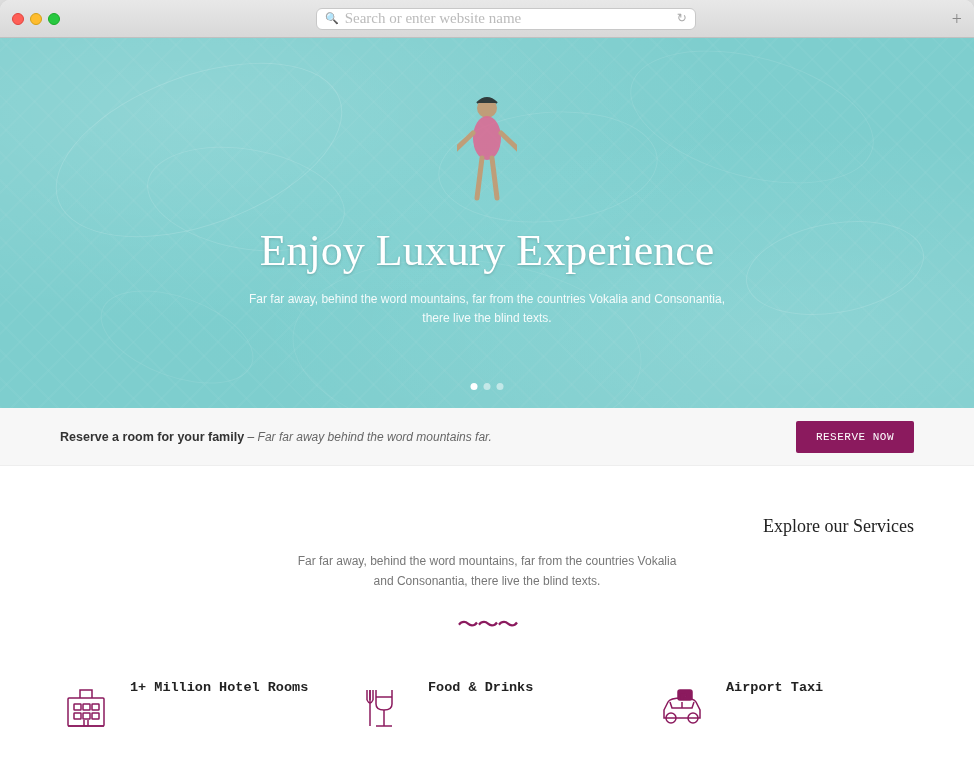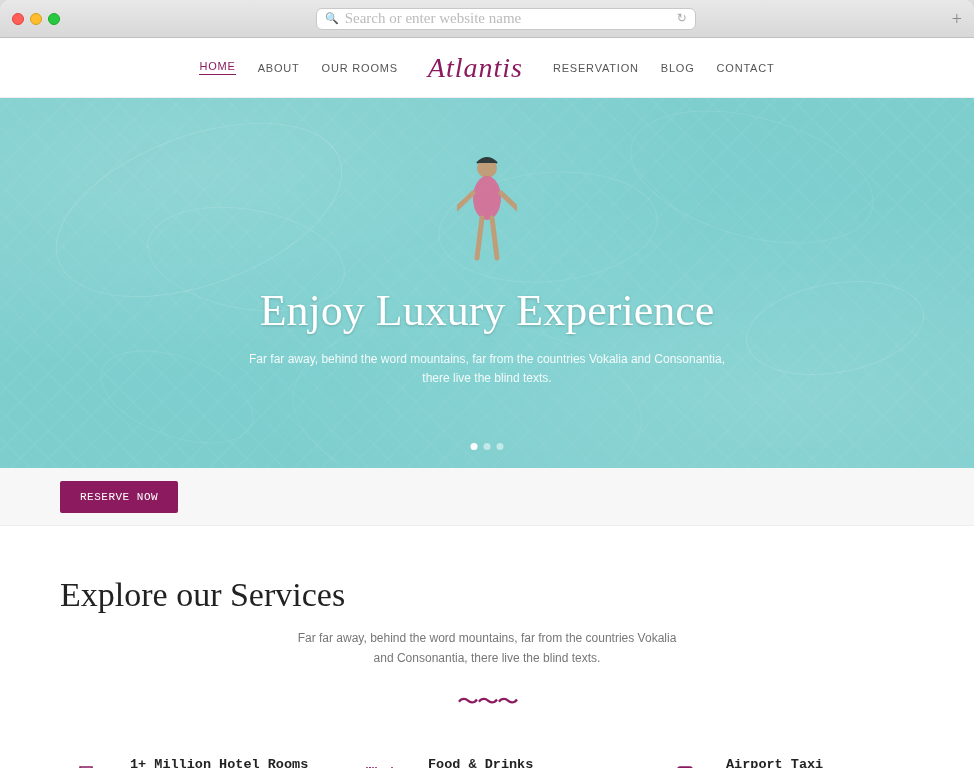--- a/index.html
+++ b/index.html
@@ -231,22 +231,22 @@
       border-radius: 2px;
     }
 
     
     .services-section {
       padding: 50px 60px 60px;
       background: white;
     }
 
     .section-title {
-      text-align: left;
-      font-size: 34px;
+      text-align: right;
+      font-size: 18px;
       font-family: 'Georgia', serif;
       font-weight: 400;
       color: #222;
       margin-bottom: 14px;
     }
 
     .section-subtitle {
       text-align: center;
       font-size: 12px;
       color: #777;
@@ -345,33 +345,20 @@
         <span style="font-size:11px;color:#aaa;">🔍</span>
         <span style="color:#bbb;font-size:15px;">Search or enter website name</span>
         <span class="refresh-circle" style="color:#aaa;font-size:12px;">↻</span>
       </div>
     </div>
     <div class="new-tab-btn">+</div>
   </div>
 
   <div class="website">
 
-    <nav class="navbar">
-      <div class="nav-links-left">
-        <a class="nav-link active">HOME</a>
-        <a class="nav-link">ABOUT</a>
-        <a class="nav-link">OUR ROOMS</a>
-      </div>
-      <div class="brand-name">Atlantis</div>
-      <div class="nav-links-right">
-        <a class="nav-link">RESERVATION</a>
-        <a class="nav-link">BLOG</a>
-        <a class="nav-link">CONTACT</a>
-      </div>
-    </nav>
 
     <div class="hero">
       <div class="hero-bg">
 
         <div style="position:absolute;width:300px;height:150px;border-radius:50%;border:1px solid rgba(255,255,255,0.15);top:10%;left:5%;transform:rotate(-20deg);"></div>
         <div style="position:absolute;width:200px;height:100px;border-radius:50%;border:1px solid rgba(255,255,255,0.12);top:30%;left:15%;transform:rotate(10deg);"></div>
         <div style="position:absolute;width:250px;height:120px;border-radius:50%;border:1px solid rgba(255,255,255,0.1);top:5%;right:10%;transform:rotate(15deg);"></div>
         <div style="position:absolute;width:180px;height:90px;border-radius:50%;border:1px solid rgba(255,255,255,0.13);top:50%;right:5%;transform:rotate(-10deg);"></div>
         <div style="position:absolute;width:350px;height:180px;border-radius:50%;border:1px solid rgba(255,255,255,0.08);top:60%;left:30%;transform:rotate(5deg);"></div>
         <div style="position:absolute;width:220px;height:110px;border-radius:50%;border:1px solid rgba(255,255,255,0.11);top:20%;left:45%;transform:rotate(-5deg);"></div>
@@ -399,20 +386,24 @@
       </div>
 
       <div class="hero-dots">
         <div class="hero-dot active"></div>
         <div class="hero-dot"></div>
         <div class="hero-dot"></div>
       </div>
     </div>
 
     <div class="reserve-banner">
+      <p class="reserve-text">
+        <strong>Reserve a room for your family</strong>
+        <em>– Far far away behind the word mountains far.</em>
+      </p>
       <button class="reserve-btn">Reserve now</button>
     </div>
 
     <div class="services-section">
       <h2 class="section-title">Explore our Services</h2>
       <p class="section-subtitle">Far far away, behind the word mountains, far from the countries Vokalia and Consonantia, there live the blind texts.</p>
       <div class="section-divider">
         <span class="wave-divider">〜〜〜</span>
       </div>
 

